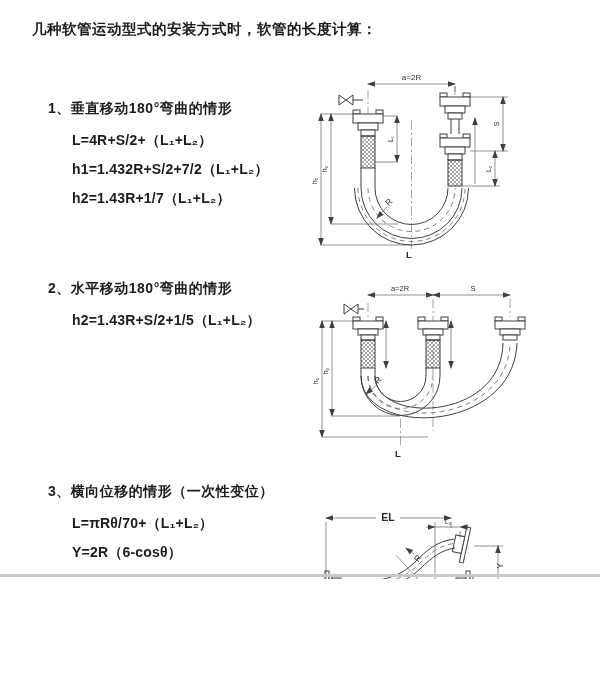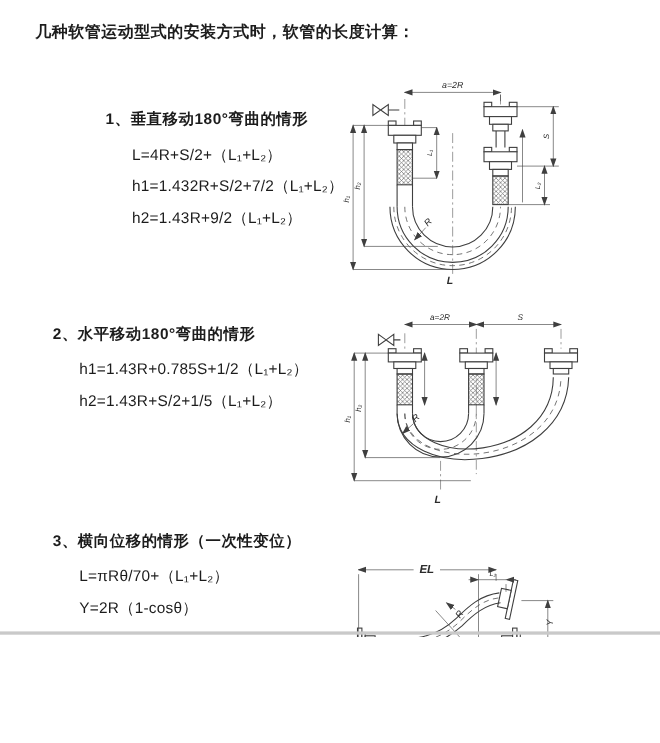--- a/index.html
+++ b/index.html
@@ -4,25 +4,25 @@
 <style>
   html,body{margin:0;padding:0;background:#fff;}
   .page{
     position:relative;width:600px;height:579px;background:#ffffff;
     font-family:"Liberation Sans","DejaVu Sans",sans-serif;
     color:#1c1c1c;overflow:hidden;
   }
   .title{position:absolute;left:32px;top:20px;font-size:14.5px;font-weight:700;letter-spacing:0.5px;}
   .section{position:absolute;left:48px;}
   .section .heading{font-size:14px;font-weight:700;letter-spacing:0.5px;margin-bottom:8px;}
-  .section .formula{font-size:14px;font-weight:400;padding-left:24px;line-height:29px;letter-spacing:0.2px;}
-  #sec1{top:100px;margin-left:48px;}
-  #sec2{top:295px;}
+  .section .formula{font-size:14px;font-weight:700;padding-left:24px;line-height:29px;letter-spacing:0.2px;}
+  #sec1{top:100px;}
+  #sec2{top:280px;}
   #sec3{top:483px;}
-  .diag{position:absolute;font-style:italic;}
+  .diag{position:absolute;}
   #d1{left:303px;top:66px;}
   #d2{left:306px;top:281px;}
   #d3{left:298px;top:498px;}
   svg{display:block;}
   svg text{font-family:"Liberation Sans","DejaVu Sans",sans-serif;fill:#2b2b2b;}
   .ol{stroke:#3f3f3f;stroke-width:1;fill:none;}
   .olf{stroke:#3f3f3f;stroke-width:1;fill:#ffffff;}
   .dim{stroke:#4a4a4a;stroke-width:0.6;fill:none;}
   .cl{stroke:#6a6a6a;stroke-width:0.6;fill:none;stroke-dasharray:9 3 2 3;}
   .dsh{stroke:#4a4a4a;stroke-width:0.7;fill:none;stroke-dasharray:5 4;}
@@ -32,33 +32,32 @@
 <body>
 
 <div class="page">
 
   <div class="title">几种软管运动型式的安装方式时，软管的长度计算：</div>
 
   <div class="section" id="sec1">
     <div class="heading">1、垂直移动180°弯曲的情形</div>
     <div class="formula">L=4R+S/2+（L₁+L₂）</div>
     <div class="formula">h1=1.432R+S/2+7/2（L₁+L₂）</div>
-    <div class="formula">h2=1.43R+9/2（L₁+L₂）</div>
+    <div class="formula">h2=1.43R+1/7（L₁+L₂）</div>
   </div>
 
   <div class="section" id="sec2">
     <div class="heading">2、水平移动180°弯曲的情形</div>
-    <div class="formula">h1=1.43R+0.785S+1/2（L₁+L₂）</div>
     <div class="formula">h2=1.43R+S/2+1/5（L₁+L₂）</div>
   </div>
 
   <div class="section" id="sec3">
     <div class="heading">3、横向位移的情形（一次性变位）</div>
     <div class="formula">L=πRθ/70+（L₁+L₂）</div>
-    <div class="formula">Y=2R（1-cosθ）</div>
+    <div class="formula">Y=2R（6-cosθ）</div>
   </div>
 
   <div class="diag" id="d1">
     <svg width="260" height="195" viewBox="0 0 260 195">
       <defs>
         <marker id="ah1" markerWidth="8" markerHeight="8" refX="7" refY="4" orient="auto-start-reverse" markerUnits="userSpaceOnUse">
           <path d="M0,1.2 L8,4 L0,6.8 z" fill="#3f3f3f"></path>
         </marker>
         <pattern id="ht1" width="4" height="4" patternUnits="userSpaceOnUse">
           <path d="M0,0 L4,4 M4,0 L0,4" stroke="#6a6a6a" stroke-width="0.6"></path>

